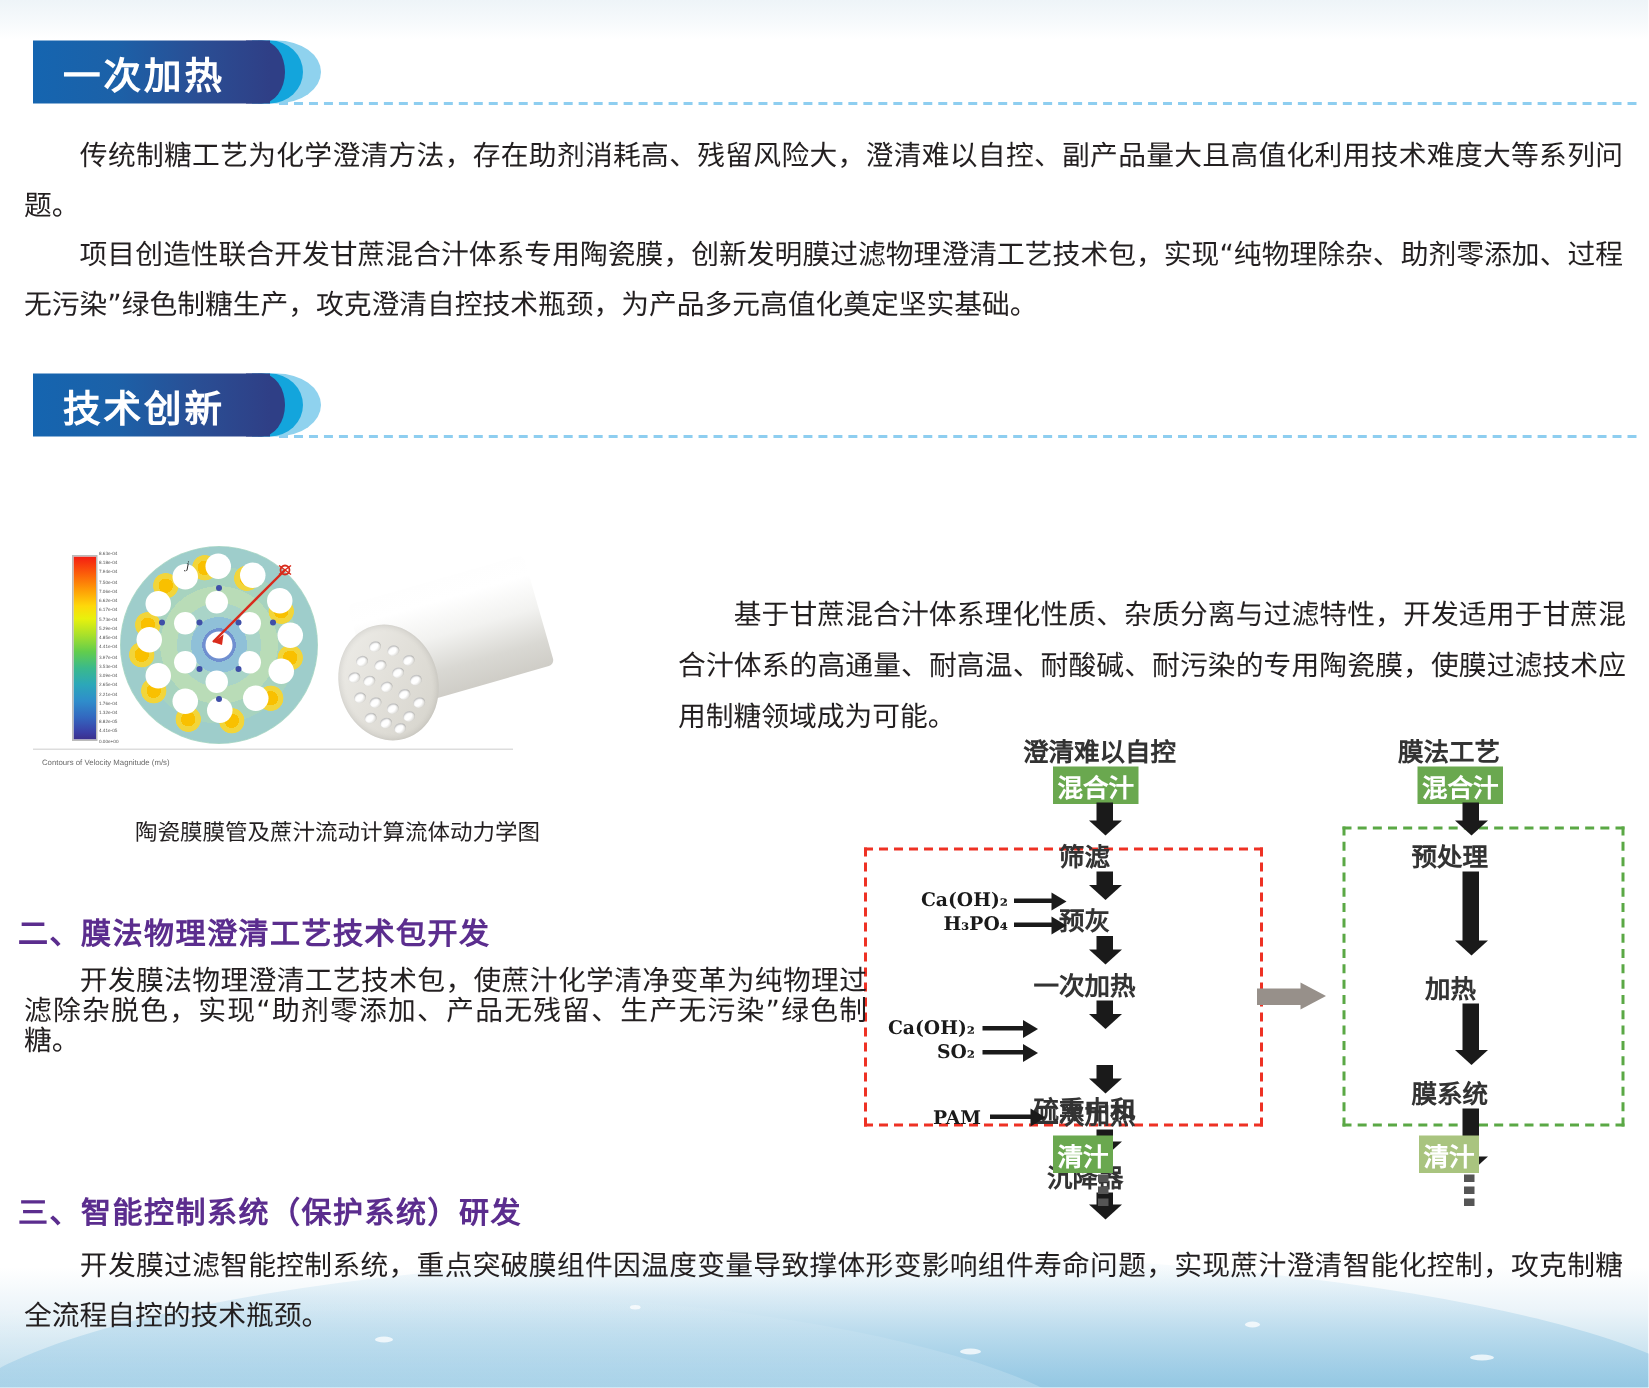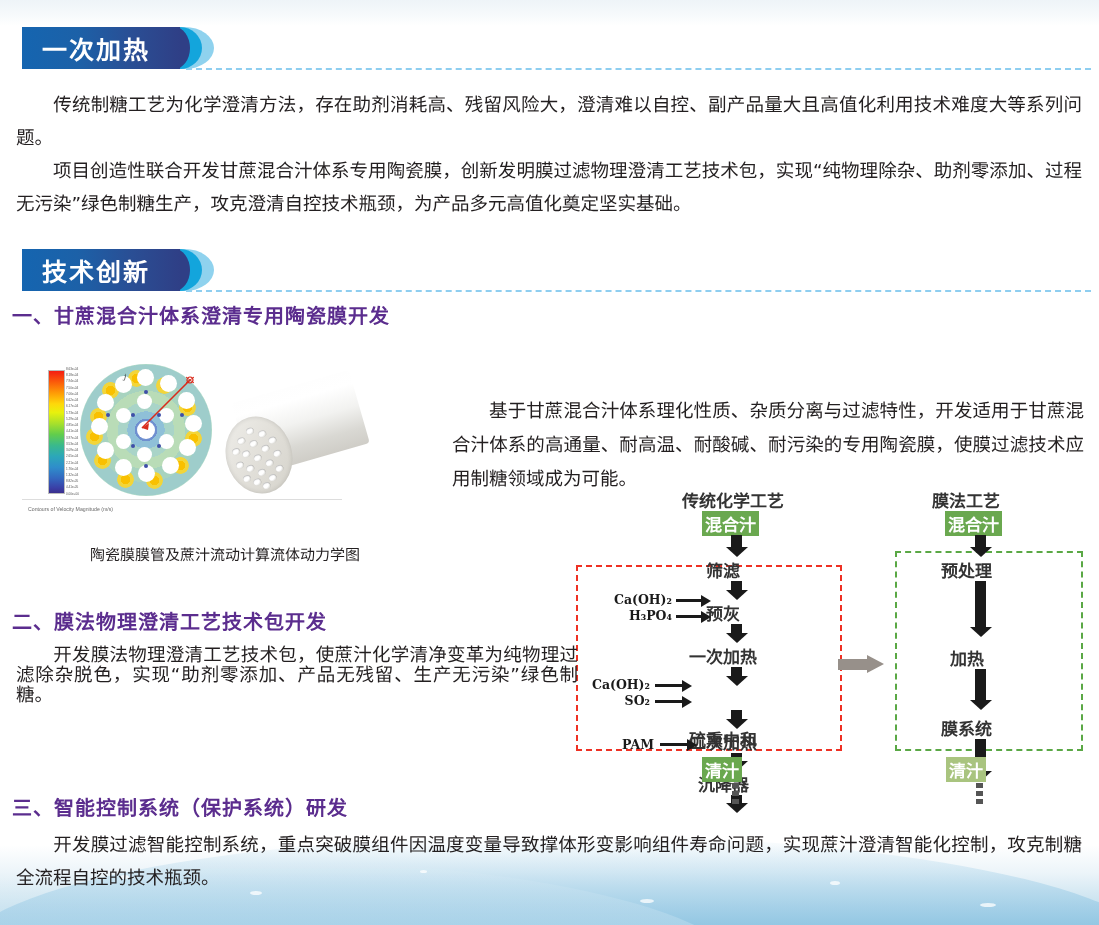--- a/index.html
+++ b/index.html
@@ -180,21 +180,20 @@
   </div>
 
   <div class="banner-dash" style="left:186px;top:290px;width:905px;"></div>
   <div class="banner-wrap" style="left:22px;top:249px;">
     <div class="banner-curve3" style="left:150px;"></div>
     <div class="banner-curve2" style="left:146px;"></div>
     <div class="banner-curve1" style="left:142px;"></div>
     <div class="banner">技术创新</div>
   </div>
 
-  <div class="subhead" style="left:12px;top:300px;">一、甘蔗混合汁体系澄清专用陶瓷膜开发</div>
 
   <div class="para" style="left:452px;top:352px;width:632px;line-height:34px;margin-top:42px;">
     <span class="indent"></span><span>基于甘蔗混合汁体系理化性质、杂质分离与过滤特性，开发适用于甘蔗混合汁体系的高通量、耐高温、耐酸碱、耐污染的专用陶瓷膜，使膜过滤技术应用制糖领域成为可能。</span>
   </div>
 
   <div class="fig-cfd">
     <div class="cfd-card">
       <div class="cbar"></div>
       <div class="cbar-ticks" id="cbar-ticks">
           <span>8.63e-04</span>
@@ -310,21 +309,21 @@
   <div class="flow">
 
     <div class="redbox" style="left:16px;top:78px;width:262px;height:182px;"></div>
     <div class="greenbox" style="left:335px;top:64px;width:184px;height:196px;"></div>
 
     <div class="bigarrow">
       <div class="shaft"></div>
         <div class="head"></div>
     </div>
 
-    <div class="flow-title" style="left:122px;top:0px;">传统化学工艺</div>
+    <div class="flow-title" style="left:122px;top:0px;">澄清难以自控</div>
 
     <div class="node green" style="left:142px;top:24px;">混合汁</div>
     <div class="varrow" style="left:171px;top:48px;height:13px;"></div>
 
     <div class="node" style="left:146px;top:70px;">筛滤</div>
     <div class="varrow" style="left:171px;top:94px;height:10px;"></div>
 
     <div class="node" style="left:146px;top:113px;">预灰</div>
     <div class="varrow" style="left:171px;top:137px;height:10px;"></div>
 

